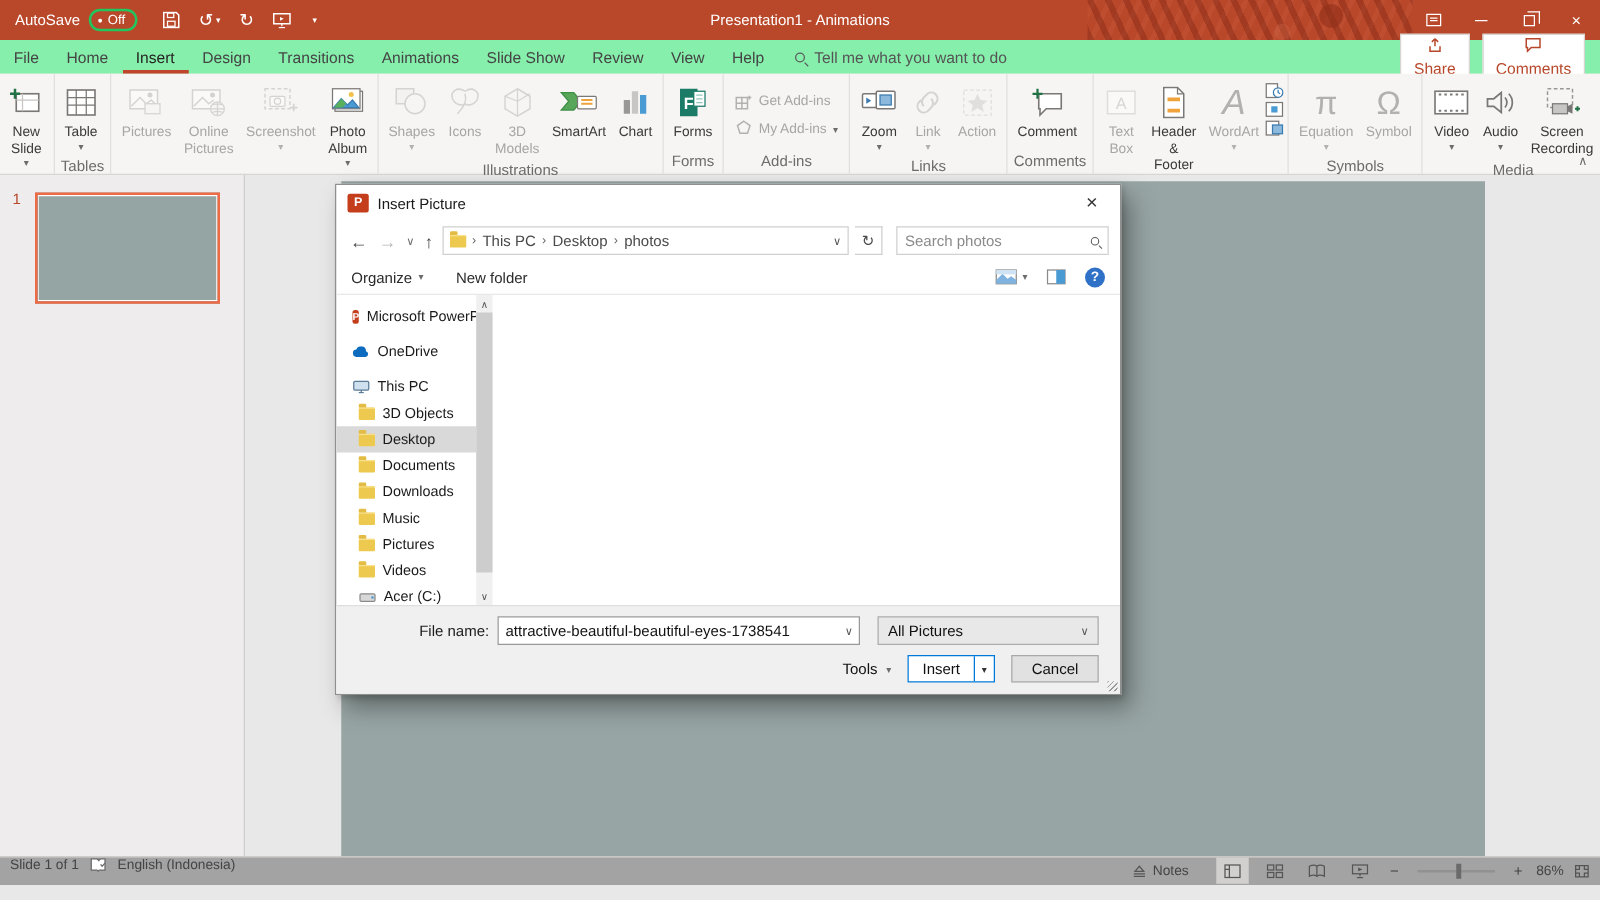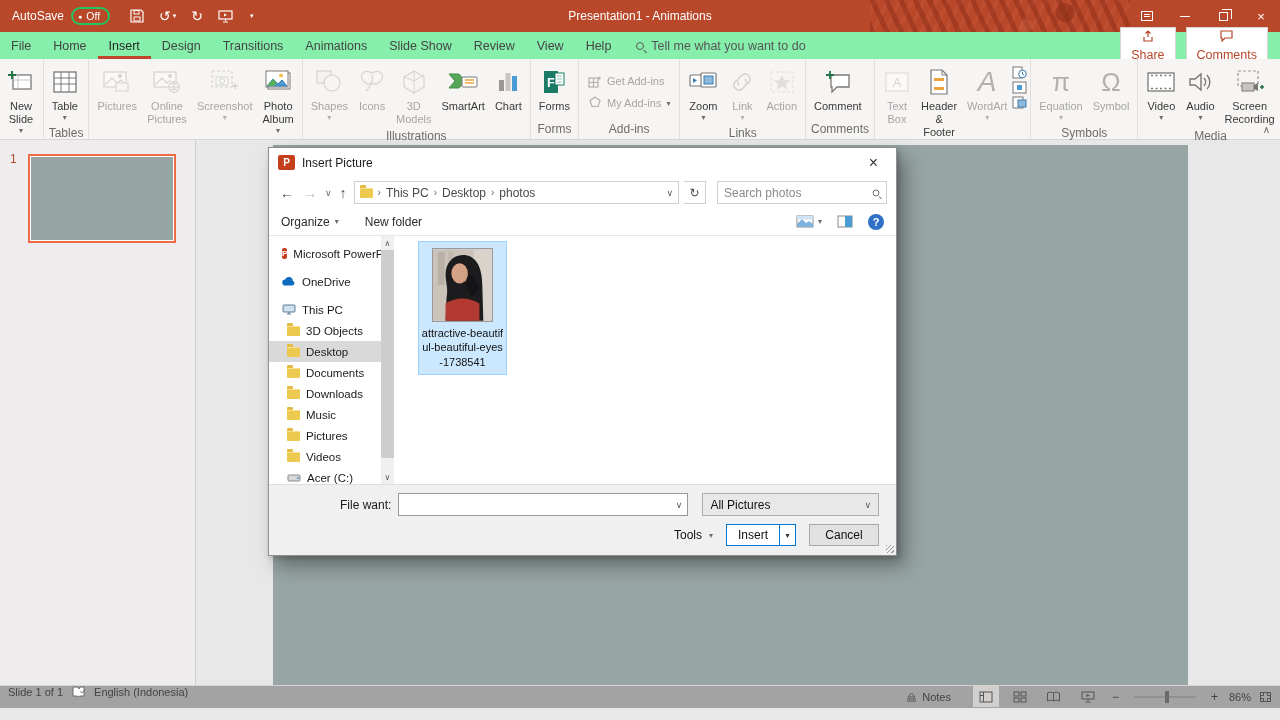--- a/index.html
+++ b/index.html
@@ -676,43 +676,26 @@
               <circle cx="11" cy="5" r="1" fill="#4a9ad4"></circle>
             </svg>
           <span>Acer (C:)</span>
         </div>
       </div>
       <div class="dscroll">
         <span class="sarr">∧</span>
         <span class="dthumb"></span>
         <span class="sarr" style="margin-top:auto">∨</span>
       </div>
-      <div class="dfiles">
-        <div class="tile">
-          <svg width="61" height="74" viewBox="0 0 61 74">
-            <rect width="61" height="74" fill="#cbc3ba"></rect>
-            <rect x="42" width="19" height="74" fill="#d9d3cb"></rect>
-            <rect x="5" y="3" width="7" height="34" fill="#b9b1a7"></rect>
-            <rect x="16" y="2" width="5" height="26" fill="#c1b9af"></rect>
-            <path d="M31 6 C20 6 13 15 13 26 C13 35 16 41 14 50 L13 74 L52 74 L51 38 C51 16 43 6 31 6 Z" fill="#1c1c1e"></path>
-            <ellipse cx="27.5" cy="25" rx="8.5" ry="10.5" fill="#d8a183"></ellipse>
-            <path d="M26 20 a8 8 0 0110 6 l-2 8 a9 9 0 01-8-14z" fill="#caa58d" opacity=".4"></path>
-            <path d="M39 26 L48 40 L40 50 L33 36 Z" fill="#141416"></path>
-            <path d="M13 56 Q30 46 48 56 L48 74 L13 74 Z" fill="#b23a31"></path>
-          </svg>
-          <span class="tile-label">attractive-beautif
-ul-beautiful-eyes
--1738541</span>
-        </div>
-      </div>
     </div>
     <div class="dfooter">
       <div class="frow1">
-        <span class="fn-label">File want:</span>
+        <span class="fn-label">File name:</span>
         <span class="combo">
+          <input value="attractive-beautiful-beautiful-eyes-1738541" style="">
           <span class="chev">∨</span>
         </span>
         <span class="ftype">
           <span>All Pictures</span>
           <span class="chev">∨</span>
         </span>
       </div>
       <div class="frow2">
         <span class="tools">
           <span>Tools</span>

